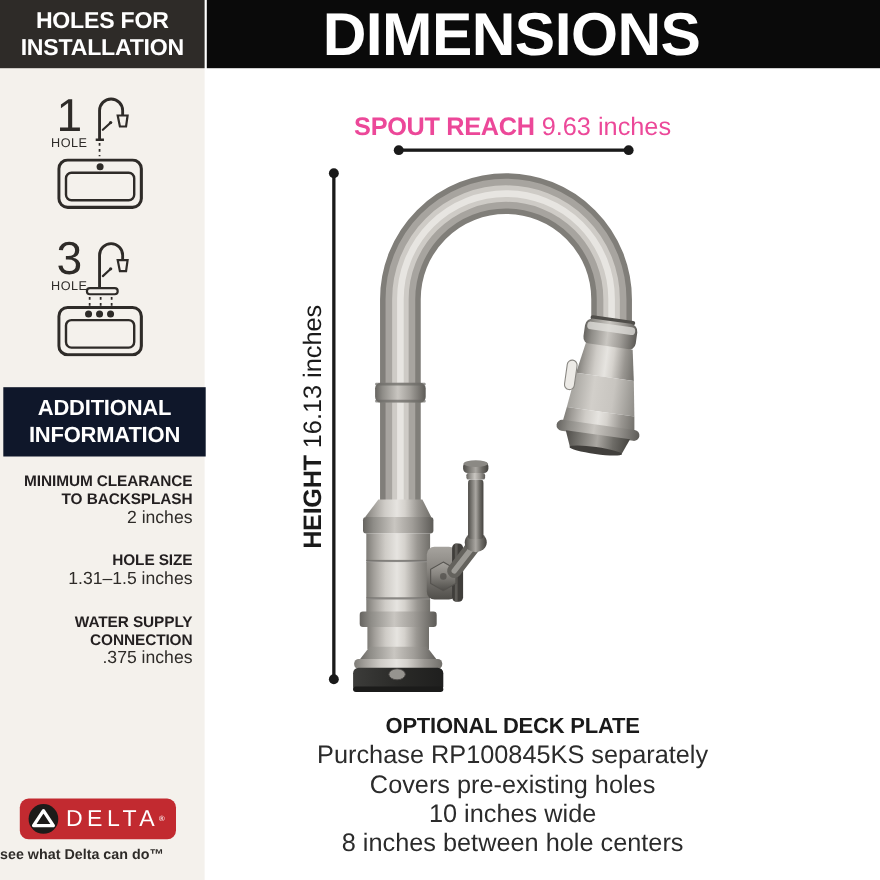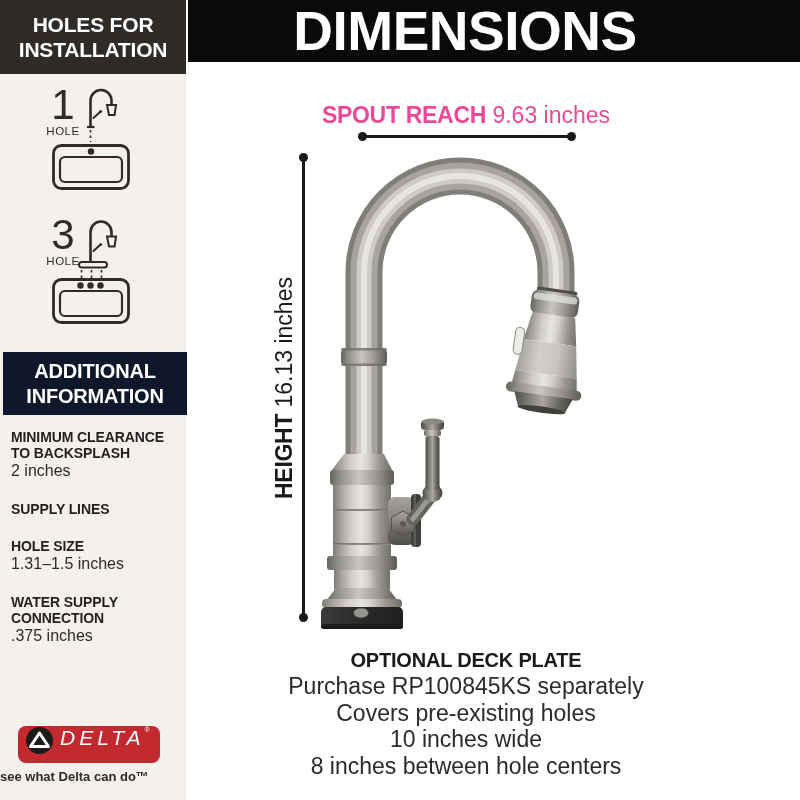--- a/index.html
+++ b/index.html
@@ -3,21 +3,21 @@
 <meta charset="utf-8">
 <style>
   html,body{margin:0;padding:0;}
   .page{
     position:relative;width:800px;height:800px;background:#ffffff;overflow:hidden;
     font-family:"Liberation Sans",sans-serif;color:#231f20;
   }
   
   .sidebar{position:absolute;left:0;top:0;width:186px;height:800px;background:#f4f1ec;}
   .sidebar-title-box{
-    position:absolute;left:0;top:0;width:186px;height:74px;background:#2e2b28;
+    position:absolute;left:0;top:0;width:186px;height:62px;background:#2e2b28;
     display:flex;align-items:center;justify-content:center;
   }
   .sidebar-title-box .t{
     color:#fff;font-weight:700;font-size:21px;line-height:25px;text-align:center;width:150px;
     letter-spacing:-.2px;
   }
   .hole-option{position:absolute;left:0;width:186px;}
   .hole-1{top:85px;height:120px;}
   .hole-3{top:215px;height:130px;}
   .hole-num{
@@ -33,28 +33,28 @@
   .sink-1{position:absolute;left:52px;top:59px;}
   .sink-3{position:absolute;left:52px;top:63px;}
   .add-info-box{
     position:absolute;left:3px;top:352px;width:184px;height:63px;background:#0f172a;
     display:flex;align-items:center;justify-content:center;
   }
   .add-info-box .t{
     color:#fff;font-weight:700;font-size:20px;line-height:25px;text-align:center;width:150px;
     letter-spacing:-.2px;
   }
-  .specs{position:absolute;left:0;top:429px;width:186px;text-align:left;}
+  .specs{position:absolute;left:0;top:429px;width:186px;text-align:right;}
   .spec-item{margin:0 auto 21px auto;width:164px;}
   .spec-label{font-weight:700;font-size:14px;line-height:16px;letter-spacing:-.1px;color:#231f20;}
   .spec-value{font-size:16px;line-height:19px;color:#2e2b28;}
   
   .delta-box{
     position:absolute;left:18px;top:726px;width:142px;height:37px;background:#c22a30;border-radius:8px;
-    display:flex;align-items:flex-start;padding-left:7px;box-sizing:border-box;font-style:italic;
+    display:flex;align-items:center;padding-left:7px;box-sizing:border-box;
   }
   .delta-word{color:#fff;font-size:21px;letter-spacing:4px;margin-left:6px;font-weight:400;}
   .delta-reg{color:#fff;font-size:7px;vertical-align:2px;letter-spacing:0;}
   .delta-tagline{
     position:absolute;left:0;top:769px;width:178px;text-align:left;
     font-weight:700;font-size:13px;color:#2e2b28;
   }
   
   .dim-bar{
     position:absolute;left:188px;top:0;width:612px;height:62px;background:#0a0a0a;
@@ -151,21 +151,20 @@
     <div class="add-info-box">
       <div class="t">ADDITIONAL INFORMATION</div>
     </div>
 
     <div class="specs">
       <div class="spec-item">
         <div class="spec-label">MINIMUM CLEARANCE TO BACKSPLASH</div>
         <div class="spec-value">2 inches</div>
       </div>
       <div class="spec-item">
-        <div class="spec-label">SUPPLY LINES</div>
       </div>
       <div class="spec-item">
         <div class="spec-label">HOLE SIZE</div>
         <div class="spec-value">1.31–1.5 inches</div>
       </div>
       <div class="spec-item">
         <div class="spec-label">WATER SUPPLY CONNECTION</div>
         <div class="spec-value">.375 inches</div>
       </div>
     </div>

